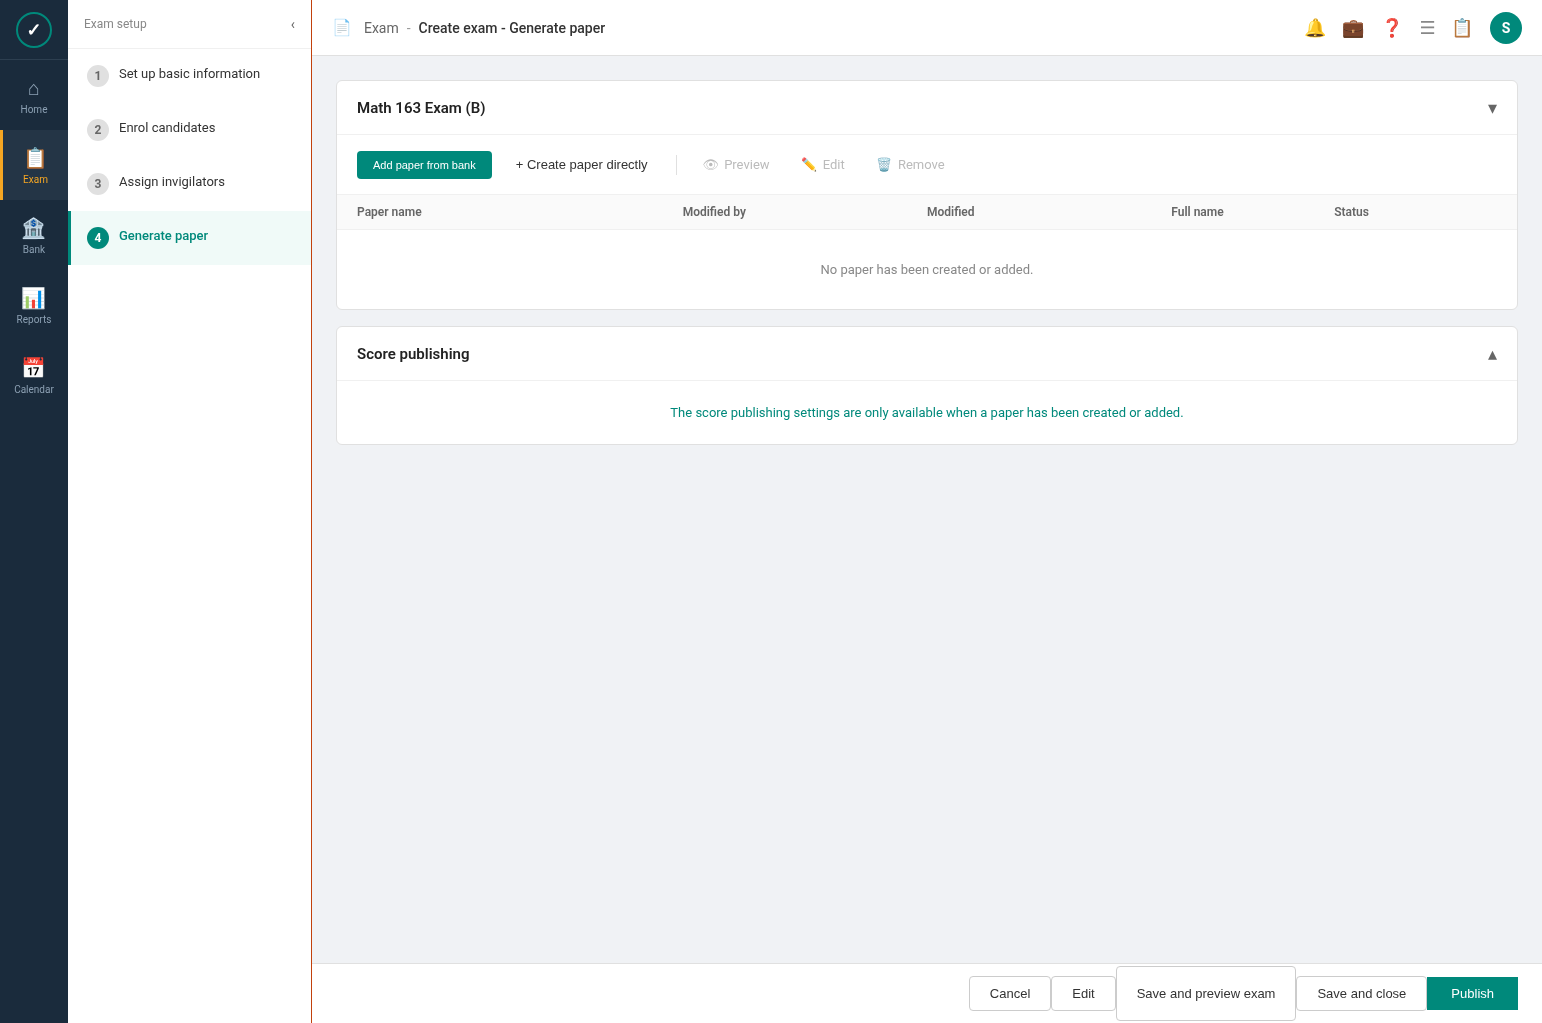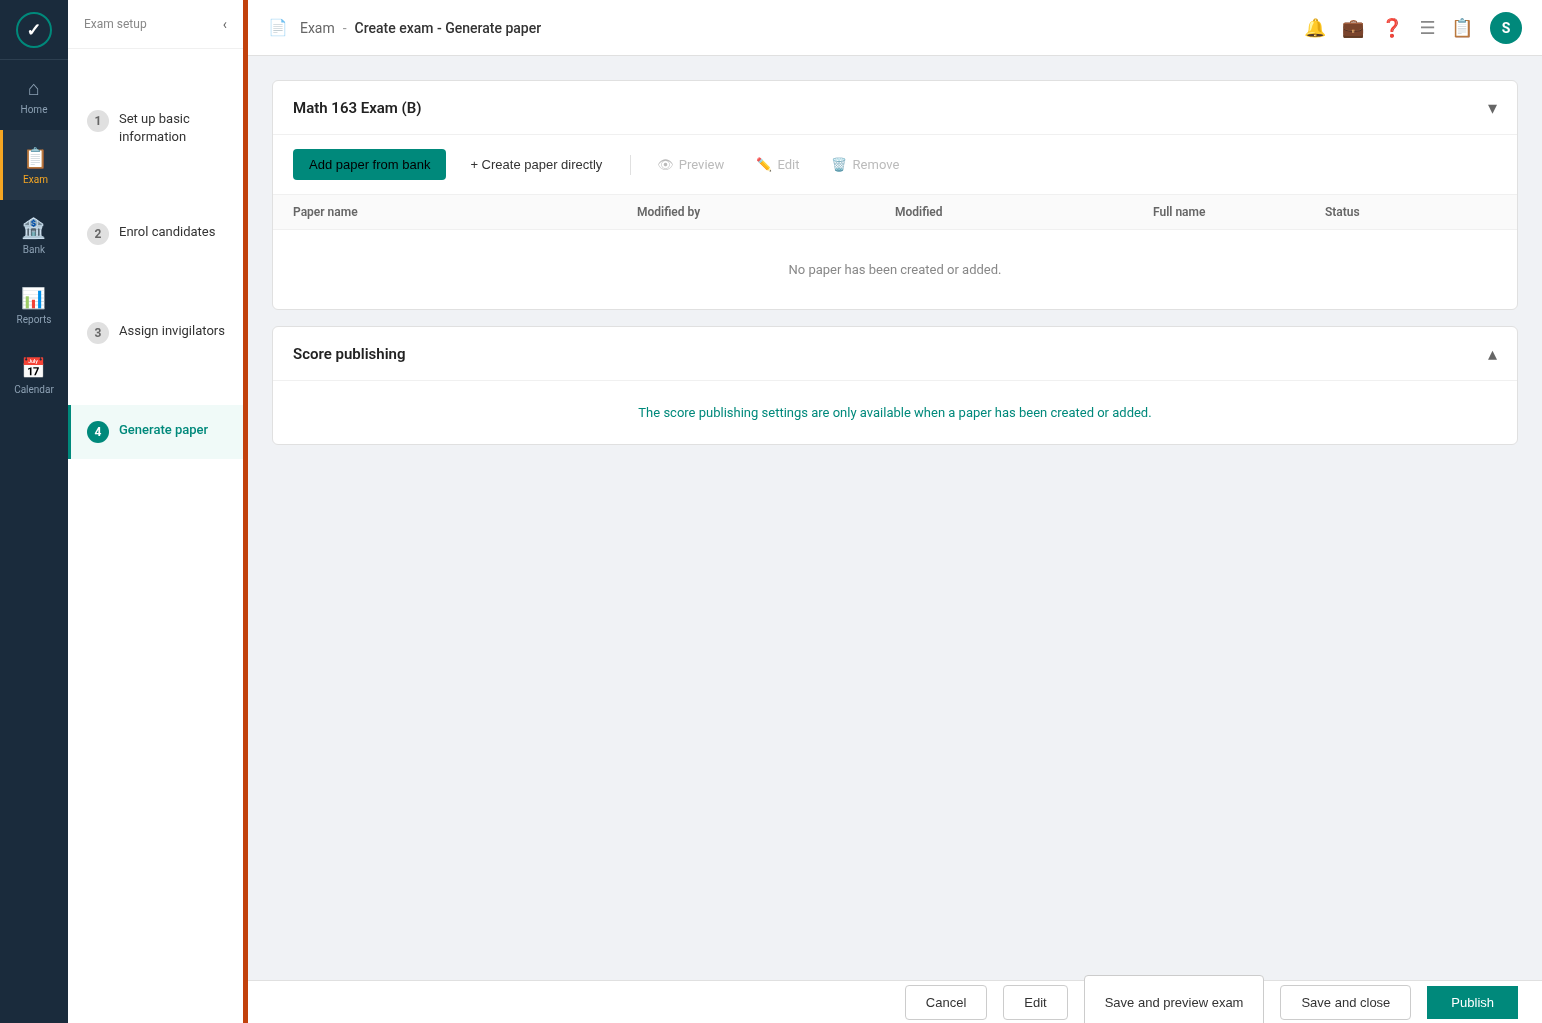--- a/index.html
+++ b/index.html
@@ -60,27 +60,26 @@
       color: #8ca0b3;
     }
     .nav-item.active .nav-icon { color: #f5a623; }
     .nav-label {
       font-size: 10px;
       color: inherit;
     }
 
     
     .sidebar {
-      width: 180px;
-      background: #fff;
-      border-right: 5px solid #c2410c;
+      width: 244px;
+      background: #fff;
+      border-right: 1px solid #c2410c;
       display: flex;
       flex-direction: column;
       flex-shrink: 0;
-      gap: 45px;
     }
     .sidebar-header {
       padding: 16px;
       font-size: 12px;
       color: #888;
       border-bottom: 1px solid #f0f0f0;
       display: flex;
       justify-content: space-between;
       align-items: center;
     }
@@ -213,25 +212,25 @@
     
     .paper-toolbar {
       display: flex;
       align-items: center;
       gap: 12px;
       padding: 14px 20px;
       border-bottom: 1px solid #f0f0f0;
     }
     .btn-primary {
       background: #00897b;
-      color: #000000;
+      color: #ffffff;
       border: none;
       border-radius: 4px;
       padding: 8px 16px;
-      font-size: 13px;
+      font-size: 11px;
       font-weight: 500;
       cursor: pointer;
     }
     .btn-secondary {
       background: transparent;
       color: #333;
       border: none;
       padding: 8px 12px;
       font-size: 13px;
       cursor: pointer;
@@ -275,28 +274,28 @@
     
     .score-info {
       padding: 24px 20px;
       text-align: center;
       color: #00897b;
       font-size: 13px;
     }
 
     
     .footer {
-      height: 43px;
+      height: 60px;
       background: #fff;
       border-top: 1px solid #e0e0e0;
       display: flex;
       align-items: center;
       justify-content: flex-end;
       padding: 0 24px;
-      gap: 16px;
+      gap: 0;
     }
     .btn-footer-cancel {
       background: #fff;
       color: #333;
       border: 1px solid #ccc;
       border-radius: 4px;
       padding: 9px 20px;
       font-size: 13px;
       cursor: pointer;
     }

